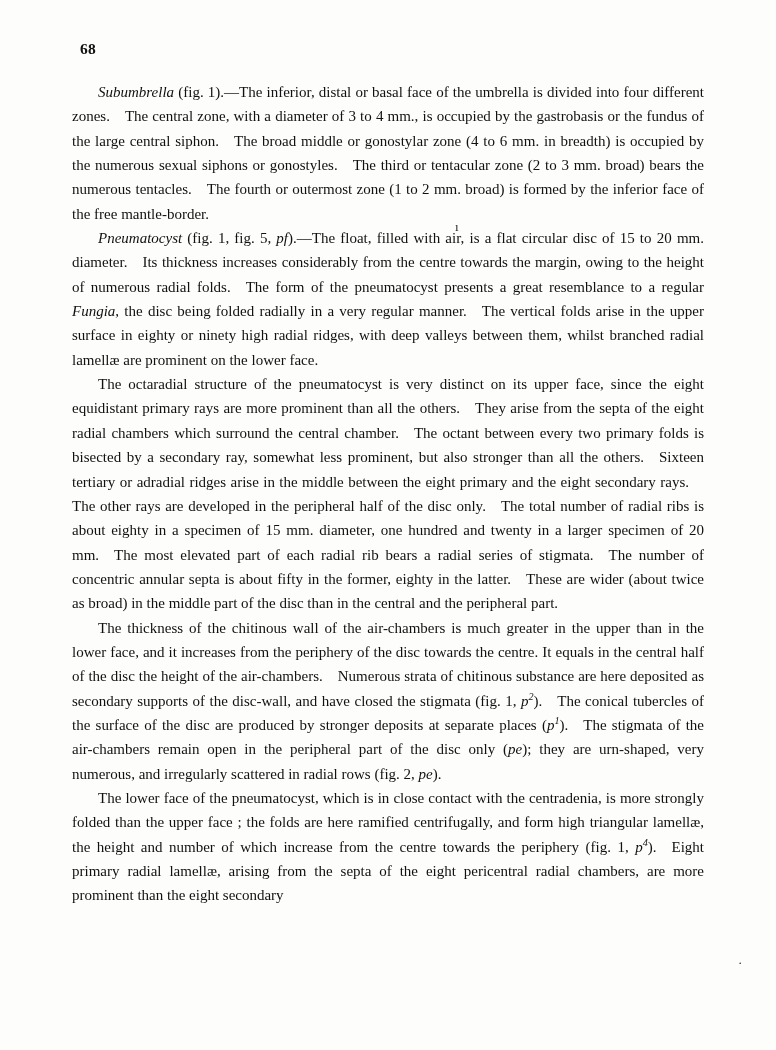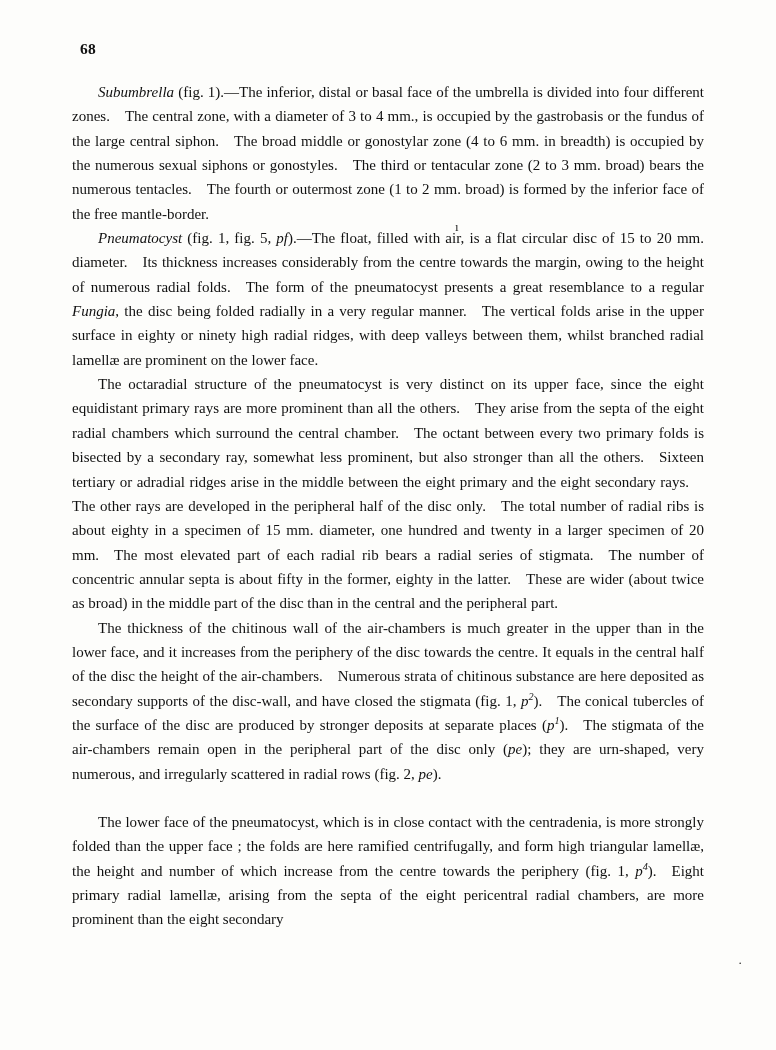--- a/index.html
+++ b/index.html
@@ -59,21 +59,20 @@
     margin: 0 0 0 0;
     font-size: 15px;
     line-height: 24.35px;
     text-align: justify;
     text-justify: inter-word;
     text-indent: 26px;
     hyphens: none;
   }
   p.para:last-child {
     text-align: justify;
-    margin-top: 24px;
   }
   .it { font-style: italic; }
   .sup { font-size: 0.68em; vertical-align: super; line-height: 0; }
   .stray-mark {
     position: absolute;
     font-size: 13px;
     color: #2b2b2b;
   }
   .mark-1 { left: 455px; top: 219px; }
   .mark-2 { left: 738px; top: 955px; }

